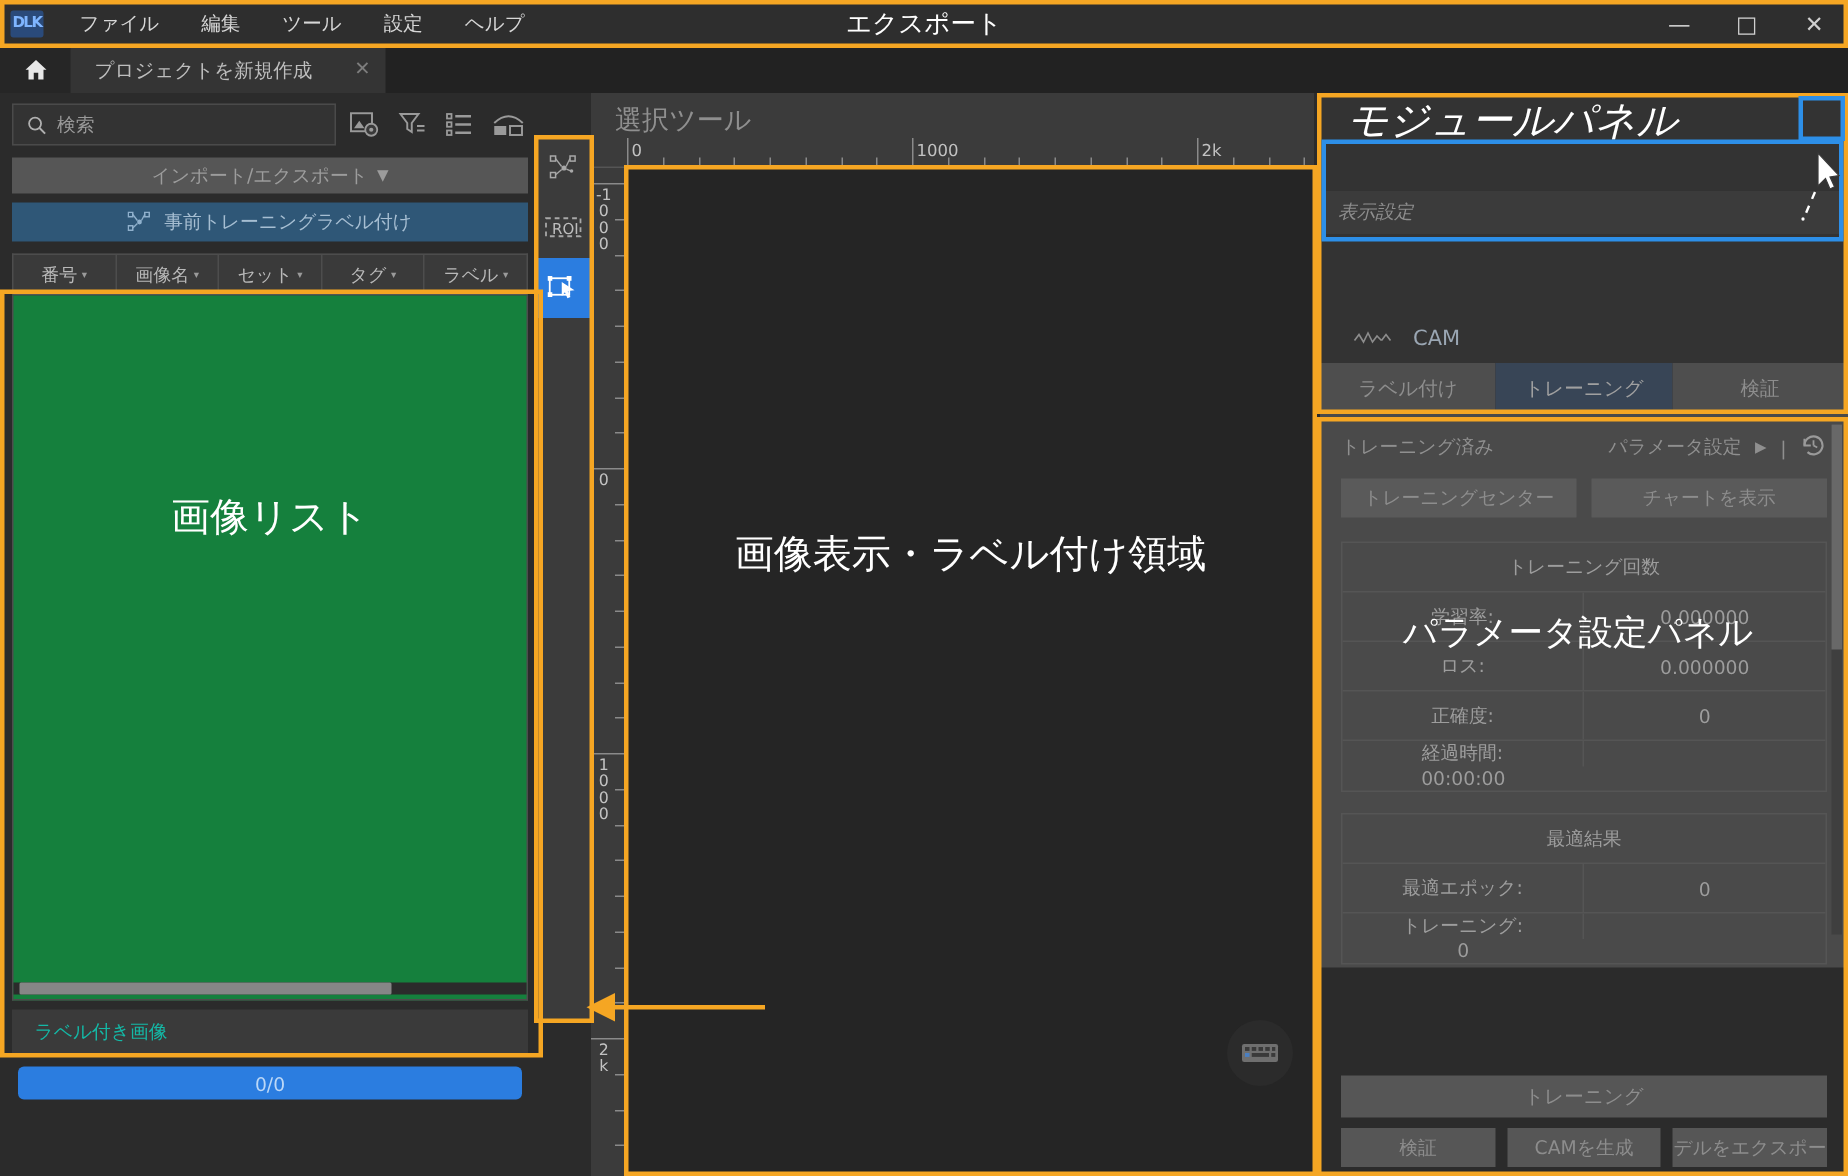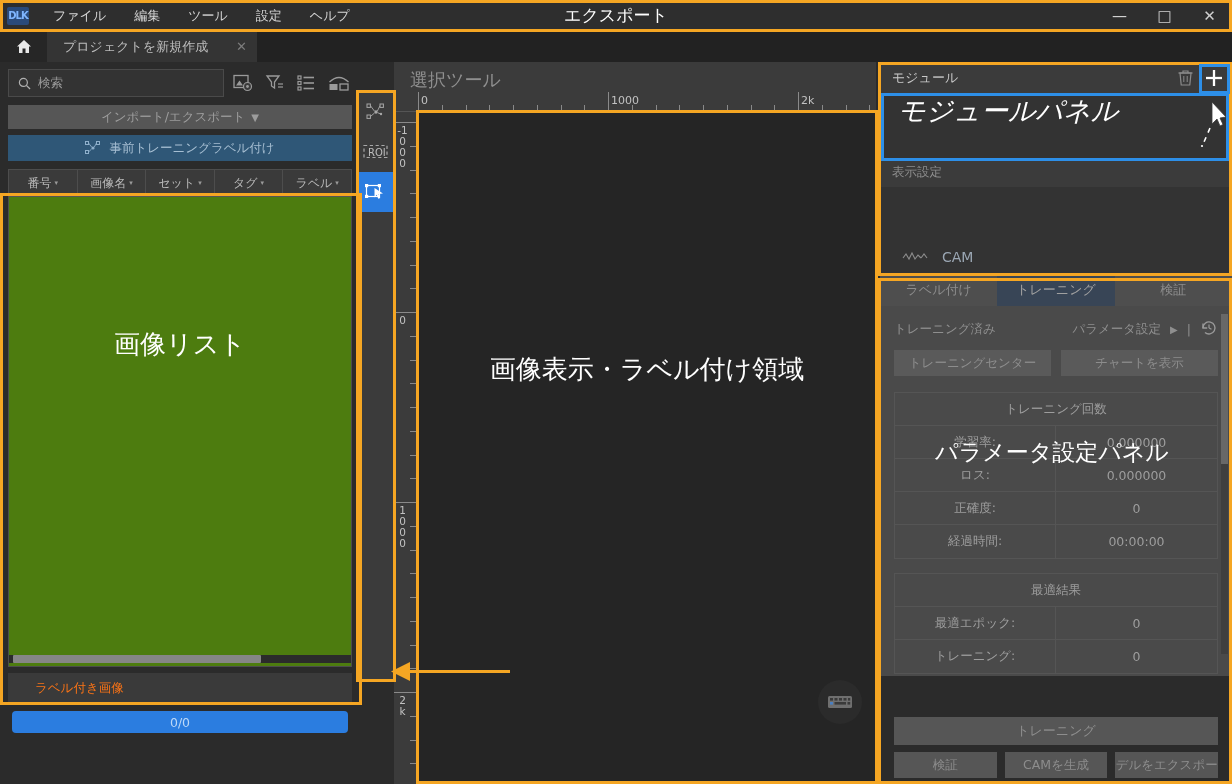--- a/index.html
+++ b/index.html
@@ -84,36 +84,36 @@
     margin-top: 8px; height: 28px; background: #3a3a3a; display: flex;
     border: 1px solid #4d4d4d; border-bottom: 1px solid #555;
   }
   .th {
     flex: 1; display: flex; align-items: center; justify-content: center; gap: 3px;
     font-size: 12px; color: #b9b9b9; border-right: 1px solid #4d4d4d;
   }
   .th:last-child { border-right: none; }
   .th .caret { font-size: 7px; color: #9a9a9a; }
   .list-body {
-    height: 470px; background: #4d7c0f; border: 1px solid #4d4d4d; border-top: none;
+    height: 470px; background: #15803d; border: 1px solid #4d4d4d; border-top: none;
     position: relative;
   }
   .list-placeholder {
     position: absolute; left: 0; right: 0; top: 130px; text-align: center;
     font-size: 26px; color: #ffffff;
   }
   .hscroll-track {
     position: absolute; left: 0; right: 0; bottom: 3px; height: 8px; background: #2b2b2b;
   }
   .hscroll-thumb {
     position: absolute; left: 4px; width: 248px; height: 8px; background: #868686; border-radius: 1px;
   }
   .labeled-bar {
     margin-top: 6px; height: 30px; background: #3a3a3a; display: flex; align-items: center;
-    padding-left: 27px; font-size: 12.5px; color: #f97316;
+    padding-left: 15px; font-size: 12.5px; color: #14b8a6;
   }
   .progress-wrap { margin-top: 8px; height: 24px; padding: 0 4px; }
   .progress {
     height: 22px; background: #2b7de0; border-radius: 4px;
     display: flex; align-items: center; justify-content: center;
     font-size: 12.5px; color: #bcd8f7;
   }
 
   
   .vtoolbar {
@@ -175,21 +175,21 @@
   }
   .module-head .title { font-size: 13px; color: #c9c9c9; }
   .module-head .actions { display: flex; align-items: center; gap: 2px; }
   .module-body {
     height: 65px; background: #333333; display: flex; align-items: flex-start;
     padding-left: 18px; position: relative; font-style: italic;
   }
   .module-body .big { font-size: 27px; color: #ffffff; }
   .disp-head {
     height: 29px; background: #3b3b3b; display: flex; align-items: center;
-    padding-left: 12px; font-size: 12.5px; color: #8e8e8e;
+    padding-left: 12px; font-size: 12.5px; color: #8e8e8e; font-style: italic;
   }
   .disp-body { height: 86px; background: #333333; position: relative; }
   .cam-row {
     position: absolute; left: 22px; top: 62px; display: flex; align-items: center; gap: 12px;
   }
   .cam-row .txt { font-size: 14px; color: #9aa6b3; }
 
   .tabs { display: flex; height: 33px; }
   .tab {
     flex: 1; display: flex; align-items: center; justify-content: center;
@@ -200,21 +200,21 @@
   .pill-row { display: flex; align-items: center; justify-content: space-between; height: 26px; }
   .pill-row .l { font-size: 12.5px; color: #8f8f8f; }
   .pill-row .r { display: flex; align-items: center; gap: 9px; font-size: 12.5px; color: #8f8f8f; }
   .btn-row { display: flex; gap: 10px; margin-top: 8px; }
   .gbtn {
     flex: 1; height: 26px; background: #5a5a5a; display: flex; align-items: center;
     justify-content: center; font-size: 12.5px; color: #8d8d8d;
   }
   .ptable { margin-top: 16px; border: 1px solid #555555; }
   .ptable .row { display: flex; height: 33px; border-bottom: 1px solid #555555; }
-  .ptable .row:last-child { border-bottom: none; }
+  .ptable .row:last-child { border-bottom: none; flex-direction: column; }
   .ptable .k {
     width: 50%; display: flex; align-items: center; justify-content: center;
     font-size: 12.5px; color: #9d9d9d; border-right: 1px solid #555555;
   }
   .ptable .v {
     width: 50%; display: flex; align-items: center; justify-content: center;
     font-size: 12.5px; color: #9d9d9d;
   }
   .ptable .hdr {
     display: flex; align-items: center; justify-content: center; height: 33px;
@@ -495,40 +495,20 @@
         <rect x="21" y="5" width="2.2" height="2.6" fill="#3a3a3a"></rect>
         <rect x="3" y="9" width="3" height="2.6" fill="#4a7fc1"></rect>
         <rect x="7.5" y="9" width="11.5" height="2.6" fill="#3a3a3a"></rect>
         <rect x="20.5" y="9" width="2.7" height="2.6" fill="#3a3a3a"></rect>
       </svg>
     </div>
   </div>
   <div class="hl" style="left:416px;top:110px;width:462px;height:674px;"></div>
 
   <div class="right-panel">
-    <div class="module-head">
-      <span class="title">モジュール</span>
-      <span class="actions">
-        <span class="icon-btn">
-          <svg width="17" height="18" viewBox="0 0 17 18">
-            <path d="M3 4 L14 4 L12.8 16 L4.2 16 Z" fill="none" stroke="#8b8b8b" stroke-width="1.2"></path>
-            <line x1="1.5" y1="4" x2="15.5" y2="4" stroke="#8b8b8b" stroke-width="1.3"></line>
-            <path d="M6 4 L6 2 L11 2 L11 4" fill="none" stroke="#8b8b8b" stroke-width="1.2"></path>
-            <line x1="6.8" y1="7" x2="6.8" y2="13" stroke="#8b8b8b" stroke-width="1"></line>
-            <line x1="10.2" y1="7" x2="10.2" y2="13" stroke="#8b8b8b" stroke-width="1"></line>
-          </svg>
-        </span>
-        <span class="icon-btn" style="width:28px;height:28px;">
-          <svg width="22" height="22" viewBox="0 0 22 22">
-            <line x1="11" y1="3" x2="11" y2="19" stroke="#ffffff" stroke-width="2.3"></line>
-            <line x1="3" y1="11" x2="19" y2="11" stroke="#ffffff" stroke-width="2.3"></line>
-          </svg>
-        </span>
-      </span>
-    </div>
 
     <div class="module-body">
       <span class="big">モジュールパネル</span>
     </div>
 
     <div class="disp-head">
       <span>表示設定</span>
     </div>
     <div class="disp-body">
       <div class="cam-row">

